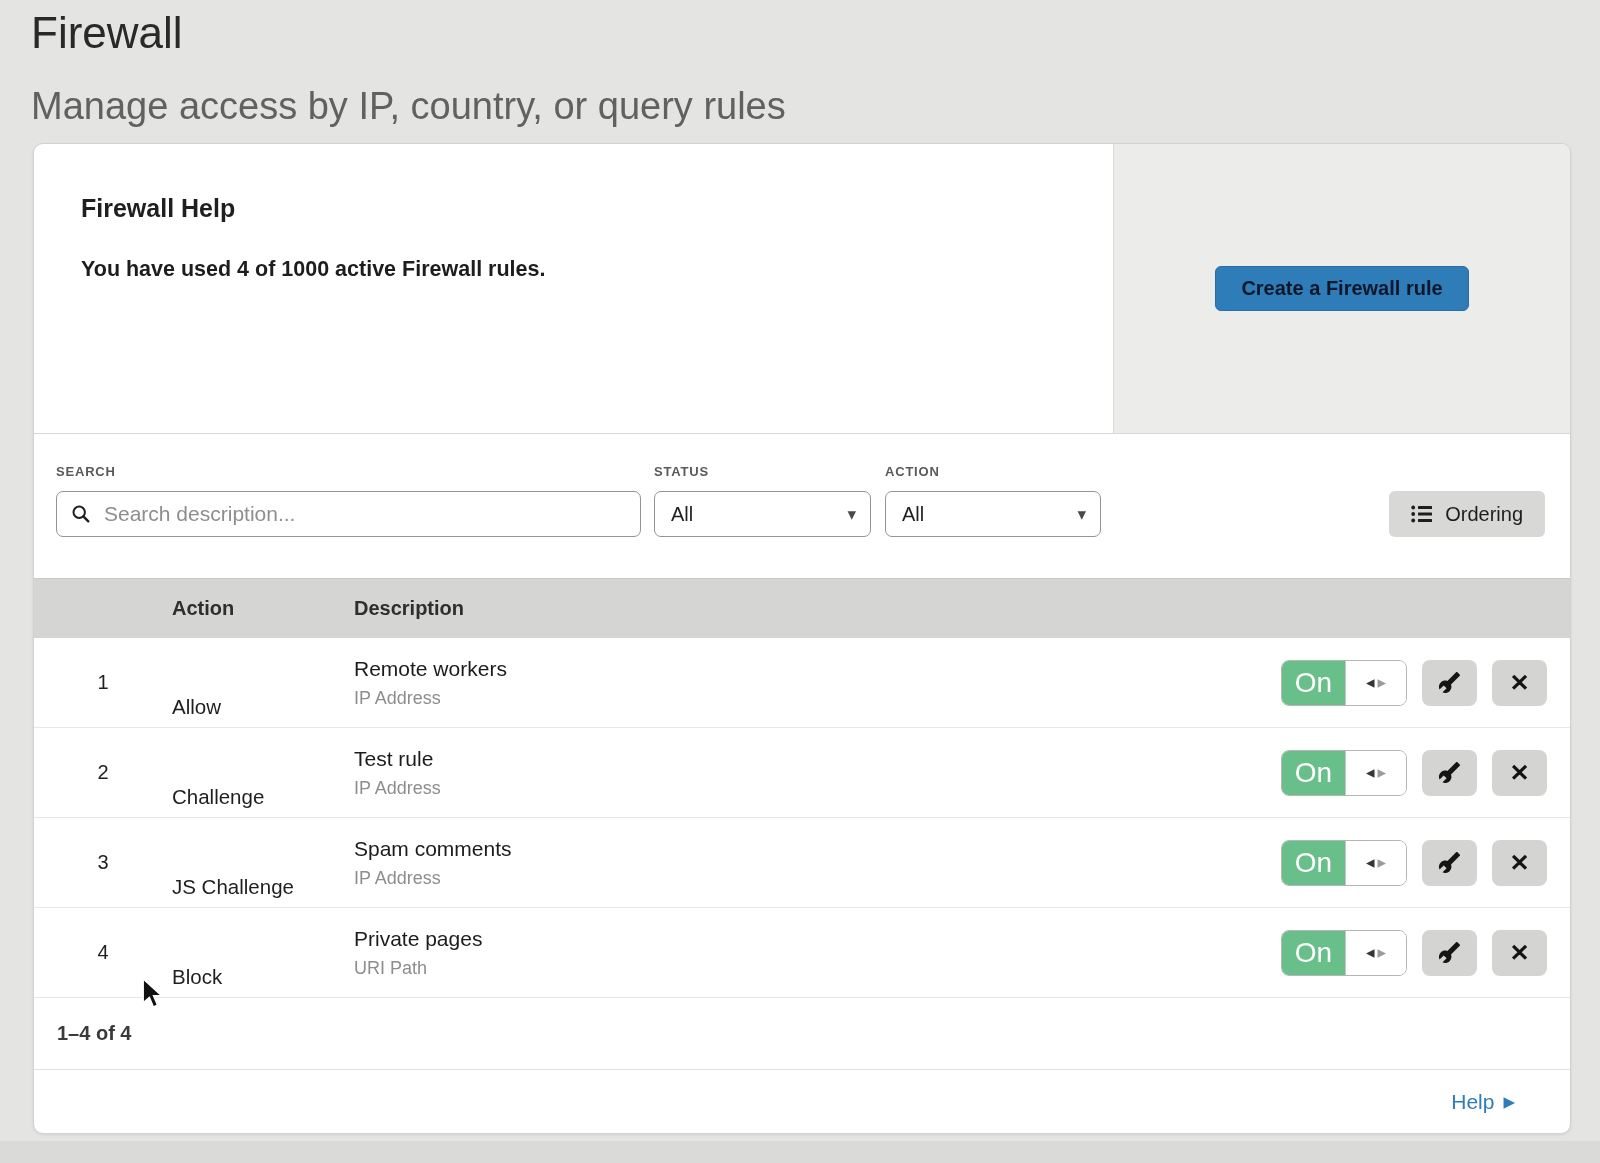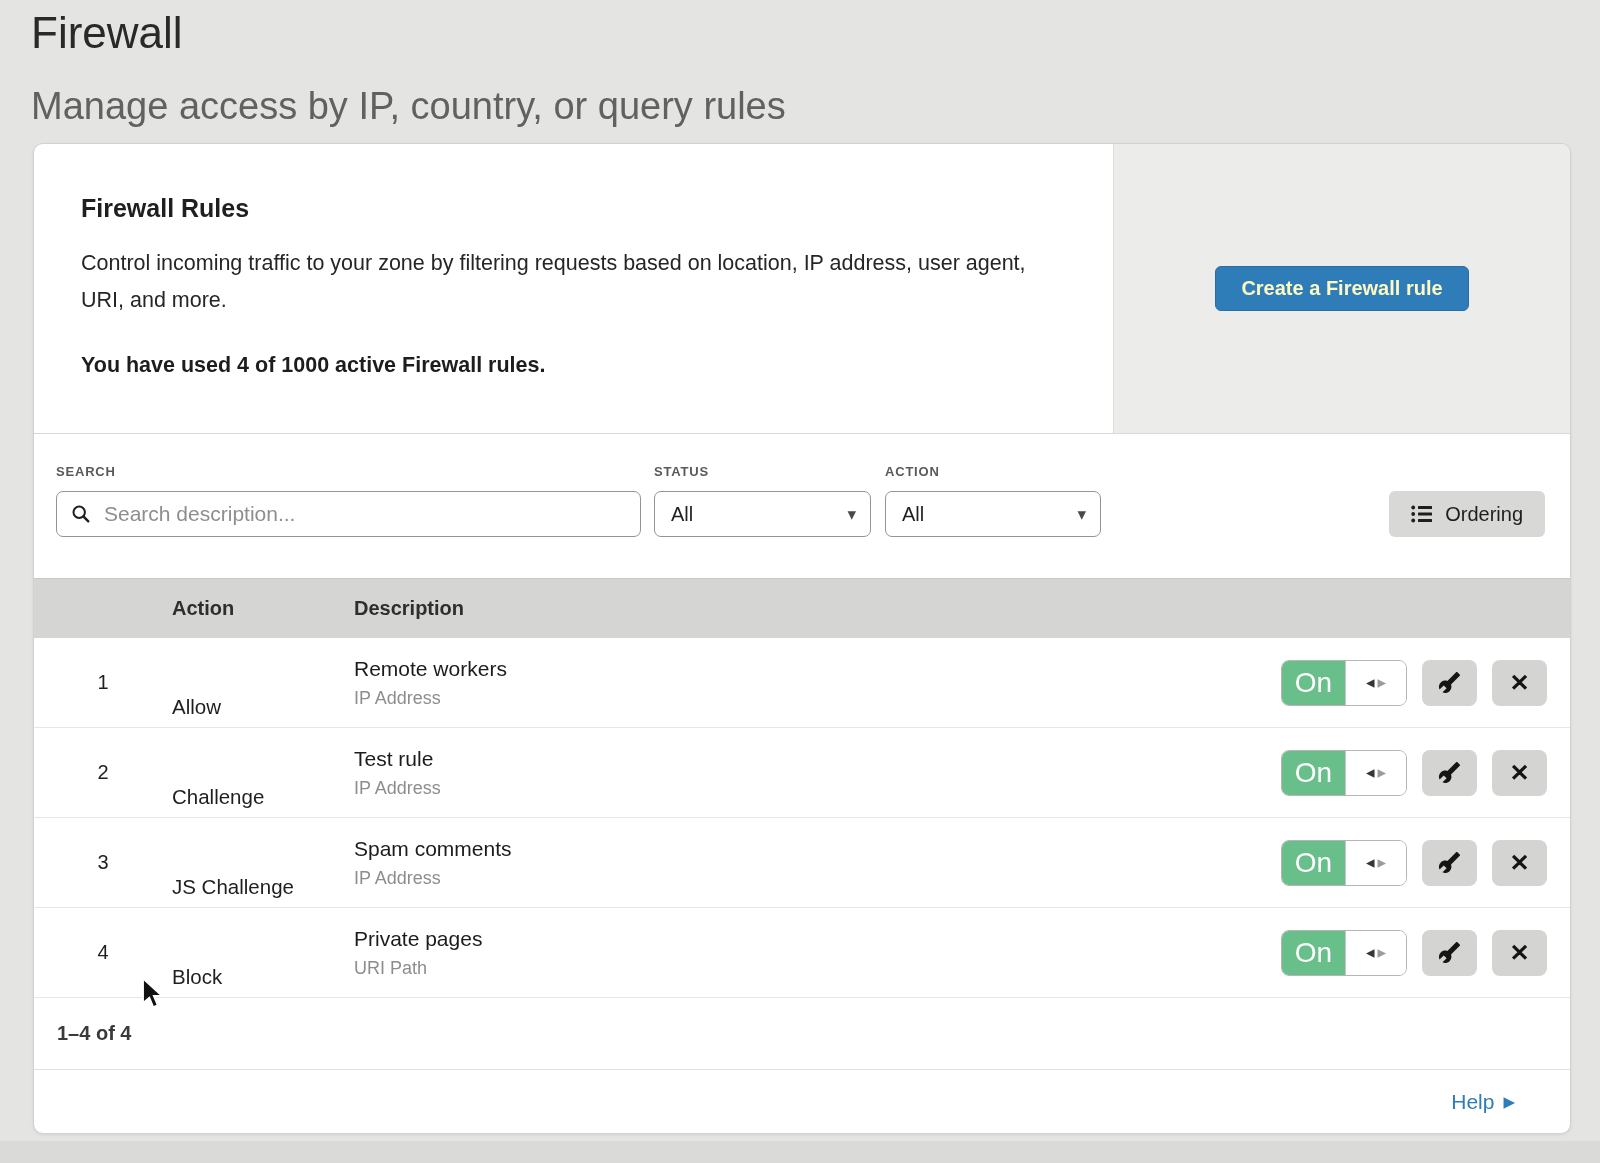--- a/index.html
+++ b/index.html
@@ -32,21 +32,21 @@
   .intro-left { width: 1079px; padding: 50px 60px 0 47px; }
   .intro-heading { font-size: 25px; font-weight: 700; color: #1f1f1f; margin: 0; }
   .intro-desc { font-size: 21.5px; line-height: 37px; color: #262626; margin: 22px 0 0 0; max-width: 965px; }
   .intro-usage { font-size: 21.5px; font-weight: 700; color: #1d1d1d; margin: 34px 0 0 0; }
   .intro-right {
     flex: 1; background: var(--panel-gray, #ececea);
     border-left: 1px solid #dcdcda;
     display: flex; align-items: center; justify-content: center;
   }
   .btn-primary {
-    background: var(--accent-blue, #2e7cb8); color: #fef9c3;
+    background: var(--accent-blue, #2e7cb8); color: #0f172a;
     font-size: 20px; font-weight: 700; font-family: inherit;
     border: 1px solid #2a6ea5; border-radius: 6px;
     height: 45px; padding: 0 25px; cursor: pointer;
   }
 
   
   .filters { height: 144px; padding: 30px 25px 0 22px; display: flex; align-items: flex-start; flex: 0 0 auto; }
   .filter-group { display: flex; flex-direction: column; }
   .filter-label { font-size: 13px; font-weight: 700; letter-spacing: 0.8px; color: #595959; margin-bottom: 12px; }
   .search-box {
@@ -137,22 +137,21 @@
 
 <header class="page-header">
   <h1 class="page-title">Firewall</h1>
   <p class="page-subtitle">Manage access by IP, country, or query rules</p>
 </header>
 
 <div class="card">
 
   <section class="intro">
     <div class="intro-left">
-      <h2 class="intro-heading">Firewall Rules</h2>
-      <p class="intro-desc">Control incoming traffic to your zone by filtering requests based on location, IP address, user agent, URI, and more.</p>
+      <h2 class="intro-heading">Firewall Help</h2>
       <p class="intro-usage">You have used 4 of 1000 active Firewall rules.</p>
     </div>
     <div class="intro-right">
       <button class="btn-primary">Create a Firewall rule</button>
     </div>
   </section>
 
   <section class="filters">
     <div class="filter-group">
       <span class="filter-label">SEARCH</span>

